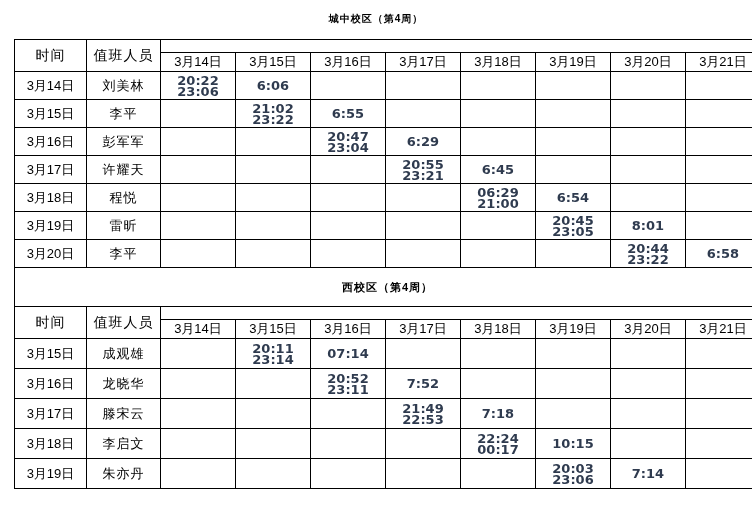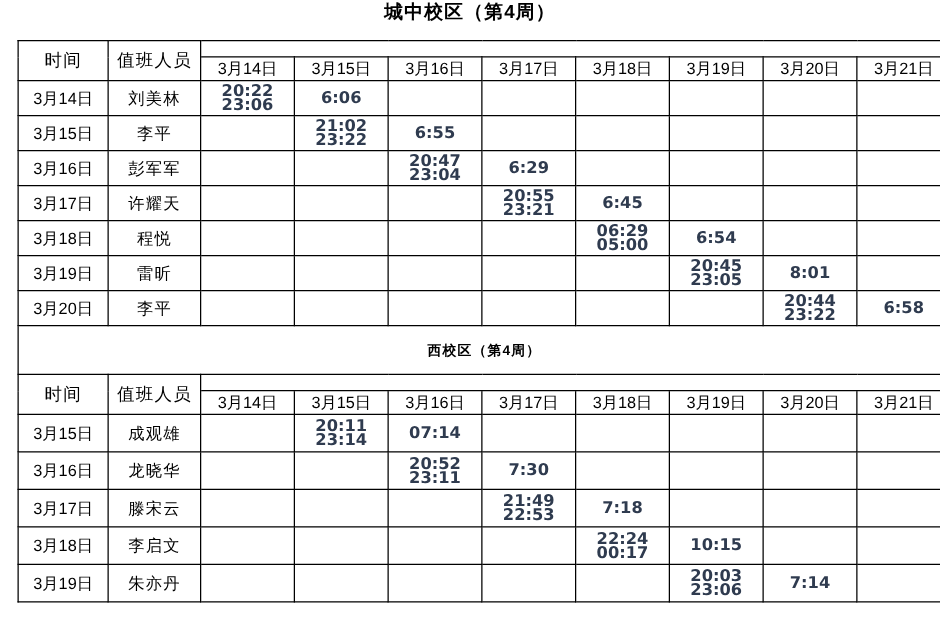--- a/index.html
+++ b/index.html
@@ -13,22 +13,22 @@
   }
   .page {
     position: relative;
     width: 752px;
     height: 510px;
     overflow: hidden;
   }
   .doc-title {
     text-align: center;
     font-weight: bold;
-    font-size: 15px;
-    margin-top: 0;
+    font-size: 10px;
+    margin-top: 12px;
     margin-bottom: 13px;
     letter-spacing: 1px;
   }
   table.sched {
     border-collapse: collapse;
     table-layout: fixed;
     margin-left: 14px;
     width: 747px;
   }
   table.sched td {
@@ -165,21 +165,21 @@
         </tr>
         <tr class="data-row sec0">
           <td class="rdate">3月18日</td>
           <td class="rname">程悦</td>
           <td class="time-cell"></td>
           <td class="time-cell"></td>
           <td class="time-cell"></td>
           <td class="time-cell"></td>
           <td class="time-cell">
             <div class="tline">06:29</div>
-            <div class="tline">05:00</div>
+            <div class="tline">21:00</div>
           </td>
           <td class="time-cell">
             <div class="tline">6:54</div>
           </td>
           <td class="time-cell"></td>
           <td class="time-cell"></td>
         </tr>
         <tr class="data-row sec0">
           <td class="rdate">3月19日</td>
           <td class="rname">雷昕</td>
@@ -252,21 +252,21 @@
         <tr class="data-row sec1">
           <td class="rdate">3月16日</td>
           <td class="rname">龙晓华</td>
           <td class="time-cell"></td>
           <td class="time-cell"></td>
           <td class="time-cell">
             <div class="tline">20:52</div>
             <div class="tline">23:11</div>
           </td>
           <td class="time-cell">
-            <div class="tline">7:30</div>
+            <div class="tline">7:52</div>
           </td>
           <td class="time-cell"></td>
           <td class="time-cell"></td>
           <td class="time-cell"></td>
           <td class="time-cell"></td>
         </tr>
         <tr class="data-row sec1">
           <td class="rdate">3月17日</td>
           <td class="rname">滕宋云</td>
           <td class="time-cell"></td>

